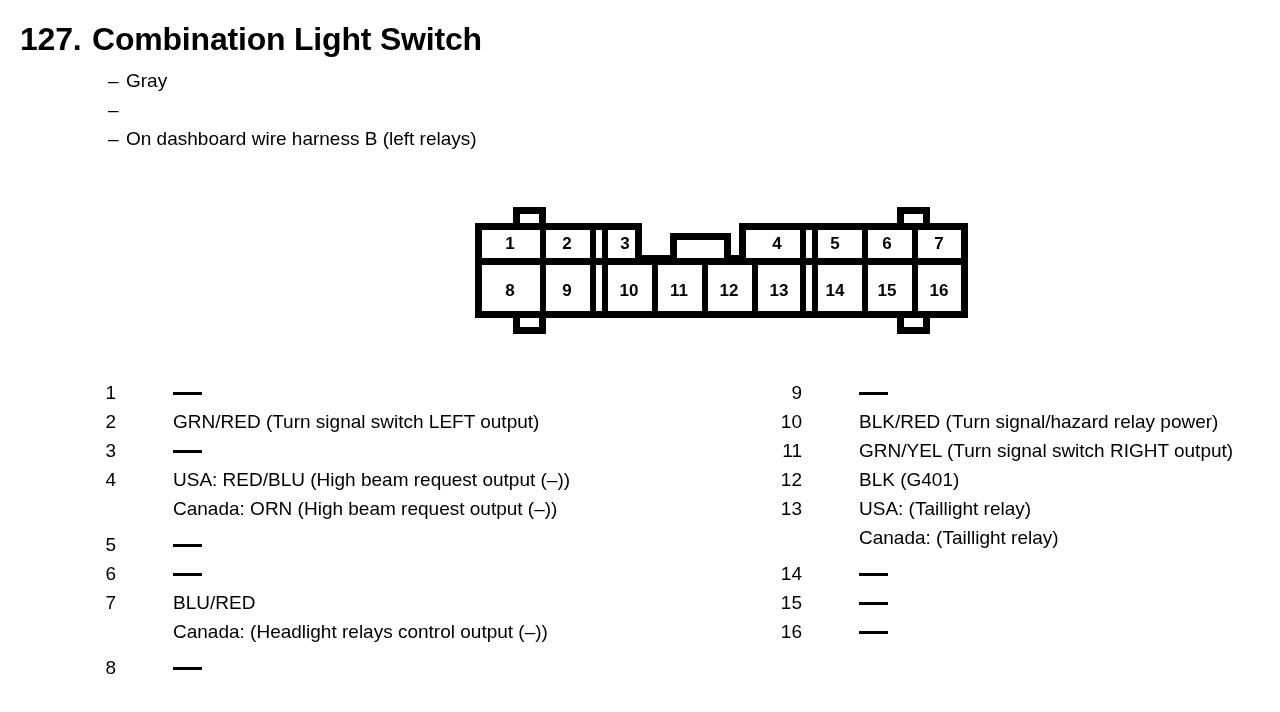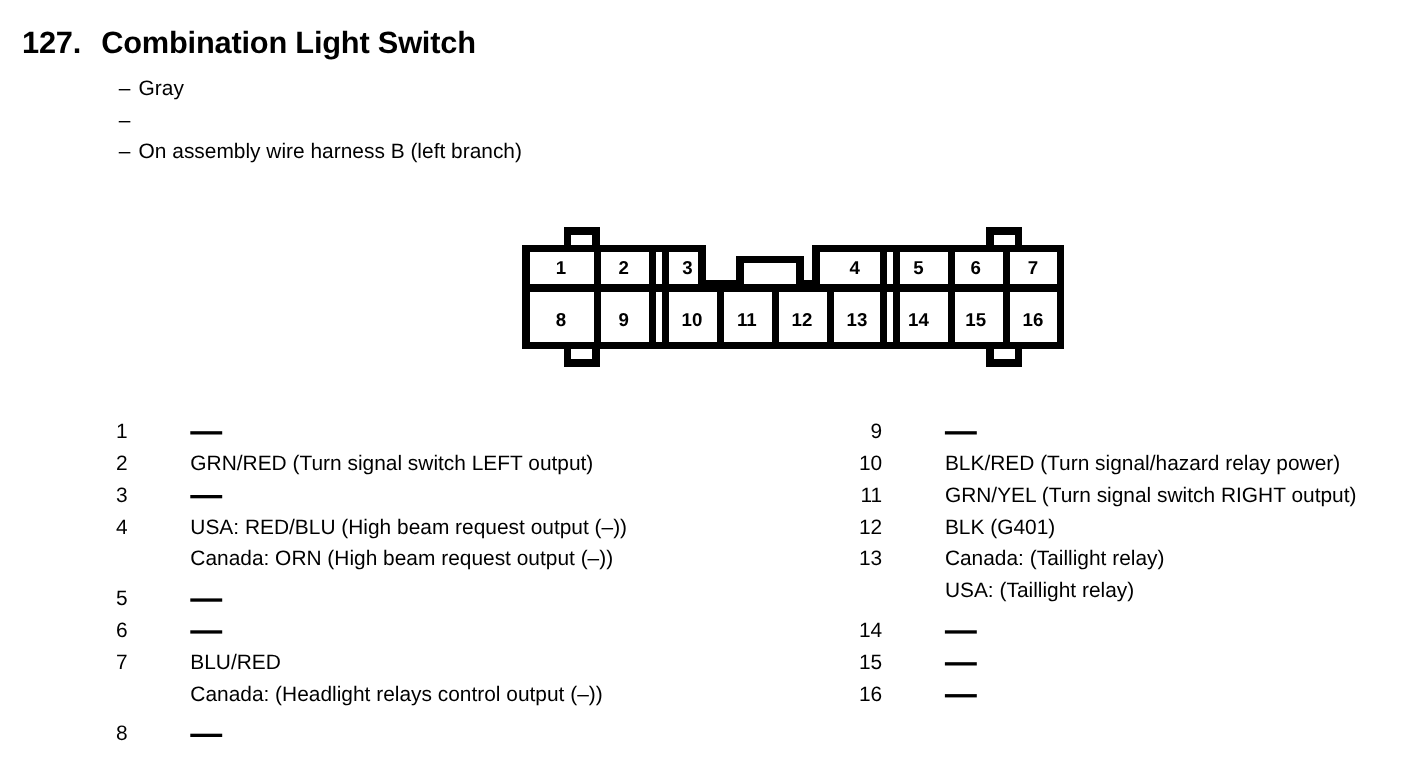--- a/index.html
+++ b/index.html
@@ -18,21 +18,21 @@
   }
 
   
   #header-block {
     position: absolute;
     left: 20px;
     top: 20px;
     width: 1240px;
   }
   #page-title {
-    font-size: 28px;
+    font-size: 32px;
     font-weight: bold;
     line-height: 38px;
     letter-spacing: -0.2px;
     white-space: nowrap;
   }
   #title-number {
     display: inline-block;
     min-width: 72px;
   }
   #subtitle-list {
@@ -118,21 +118,21 @@
   <div id="subtitle-list">
     <div class="subtitle-row">
       <span class="subtitle-dash">–</span>
       <span>Gray</span>
     </div>
     <div class="subtitle-row">
       <span class="subtitle-dash">–</span>
     </div>
     <div class="subtitle-row">
       <span class="subtitle-dash">–</span>
-      <span>On assembly wire harness B (left branch)</span>
+      <span>On dashboard wire harness B (left relays)</span>
     </div>
   </div>
 </div>
 
 <div id="connector-diagram">
   <svg width="520" height="150" viewBox="0 0 520 150">
     <g shape-rendering="crispEdges">
 
       <path d="M50 14 h26 v16 h-26 z" fill="none" stroke="#000" stroke-width="7"></path>
       <path d="M434 14 h26 v16 h-26 z" fill="none" stroke="#000" stroke-width="7"></path>
@@ -285,22 +285,22 @@
     </div>
     <div class="pin-entry">
       <div class="pin-index">12</div>
       <div class="pin-desc">
         <span class="line">BLK (G401)</span>
       </div>
     </div>
     <div class="pin-entry">
       <div class="pin-index">13</div>
       <div class="pin-desc">
+        <span class="line">USA: (Taillight relay)</span>
         <span class="line">Canada: (Taillight relay)</span>
-        <span class="line">USA: (Taillight relay)</span>
       </div>
     </div>
     <div class="pin-entry spaced">
       <div class="pin-index">14</div>
       <div class="pin-desc">
         <span class="emdash-wrap">
           <span class="emdash"></span>
         </span>
       </div>
     </div>

